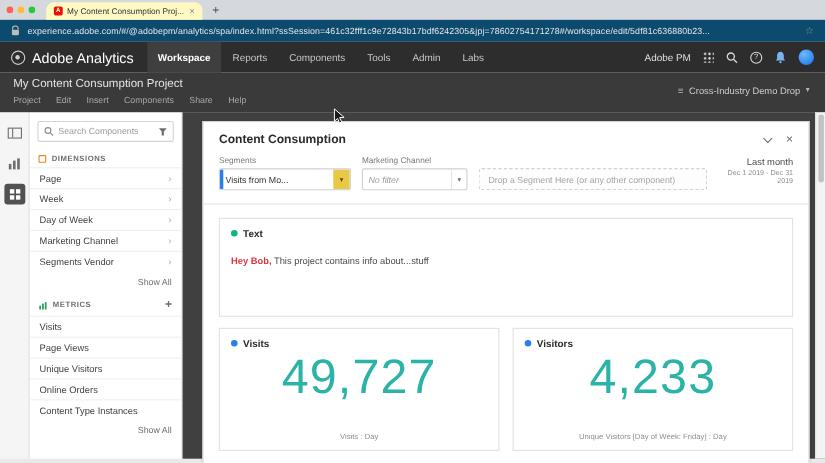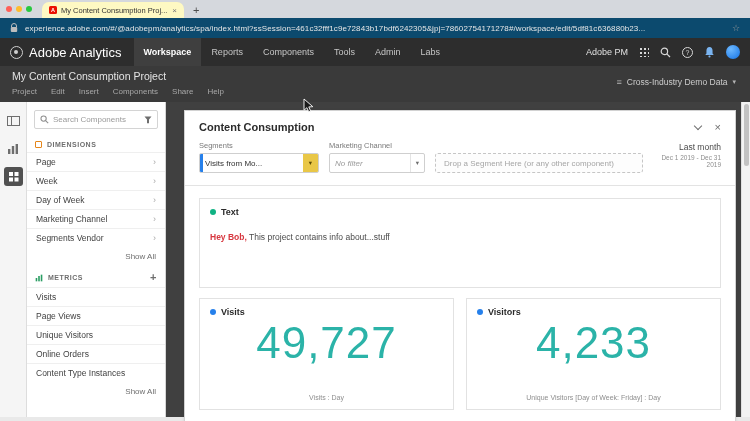--- a/index.html
+++ b/index.html
@@ -162,21 +162,21 @@
   <div class="projmenu">
     <span>Project</span>
     <span>Edit</span>
     <span>Insert</span>
     <span>Components</span>
     <span>Share</span>
     <span>Help</span>
   </div>
   <div class="dataset">
     <span class="burger">≡</span>
-    <span>Cross-Industry Demo Data</span>
+    <span>Cross-Industry Demo Drop</span>
     <span class="caret">▾</span>
   </div>
 </div>
 
 <div class="main">
 
   <div class="rail">
     <span class="ric">
         <span class="ip"></span>
       </span>

